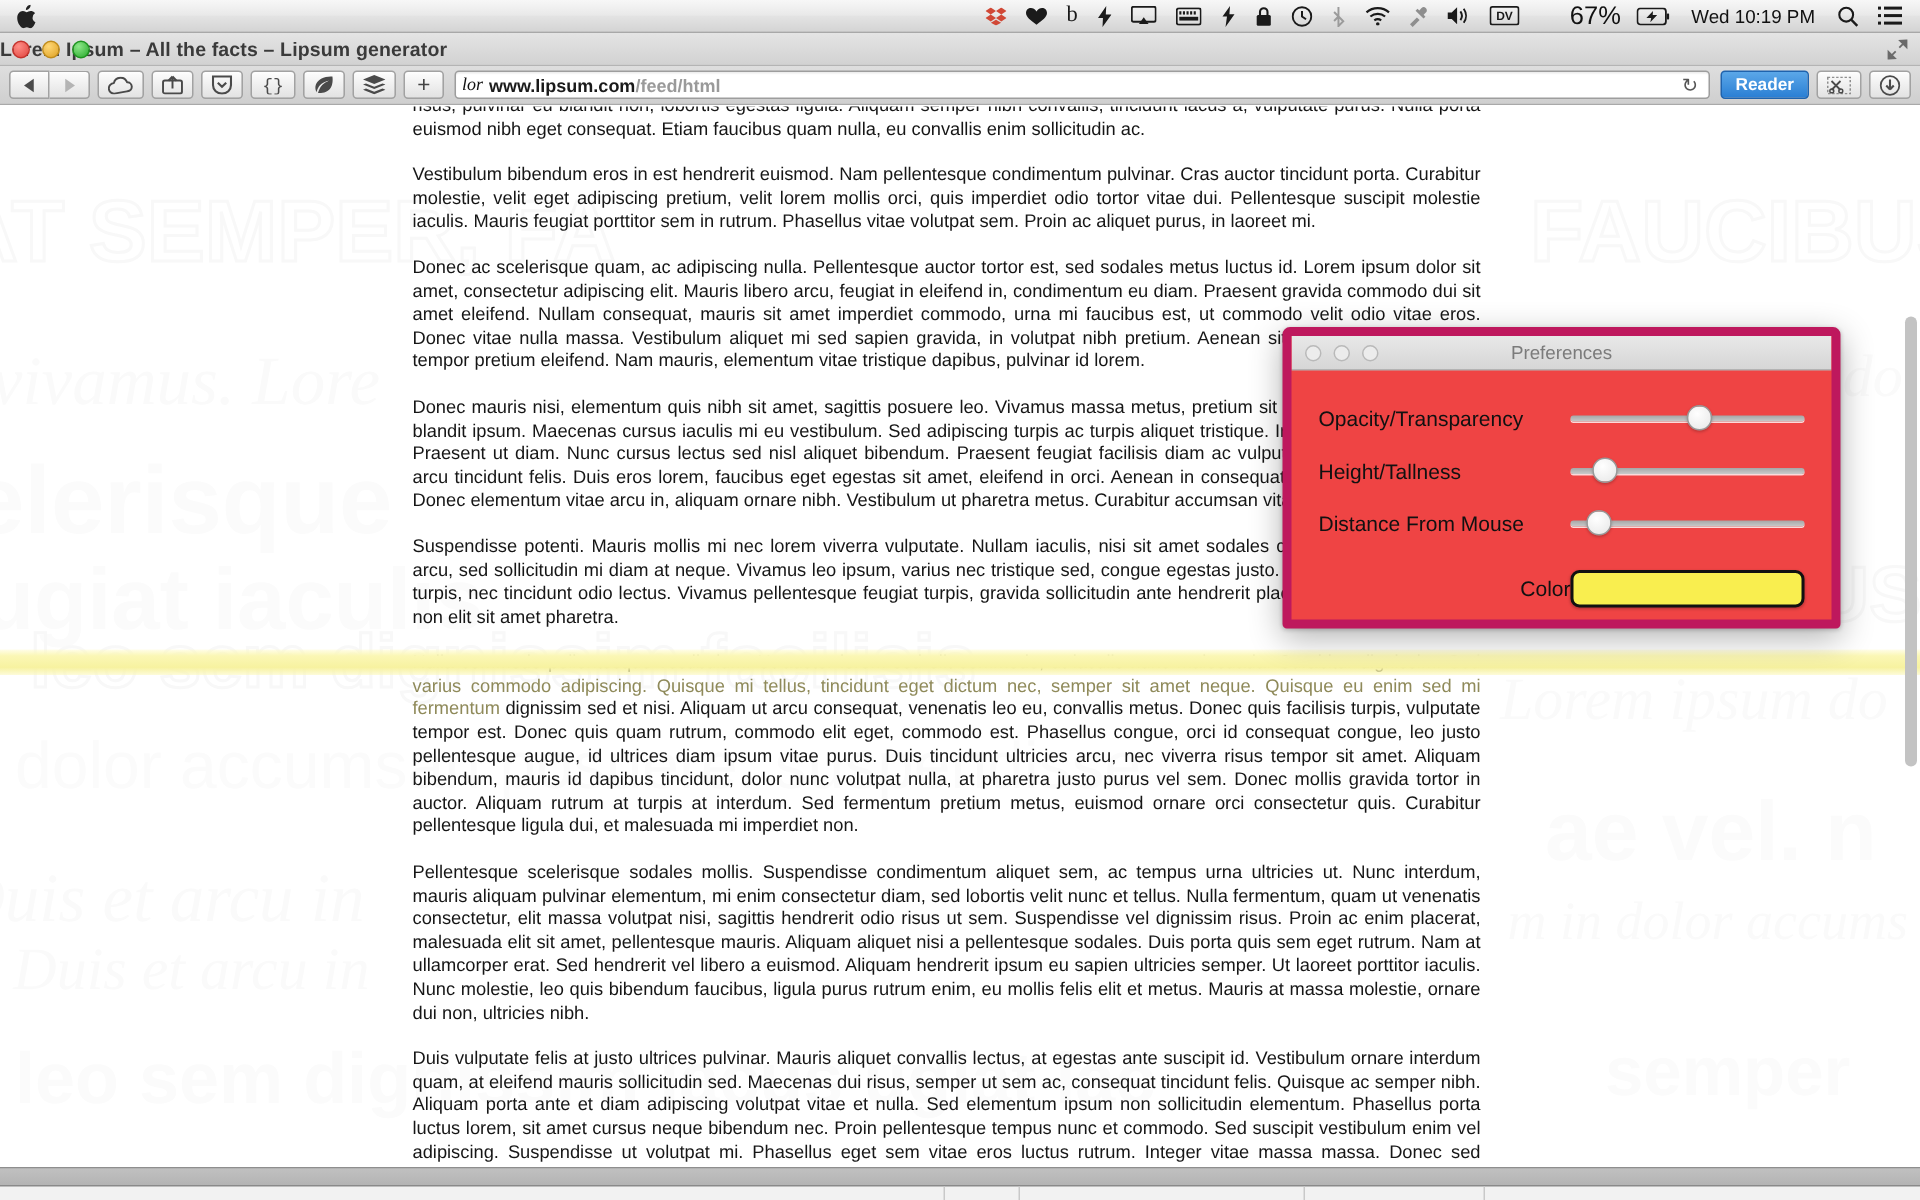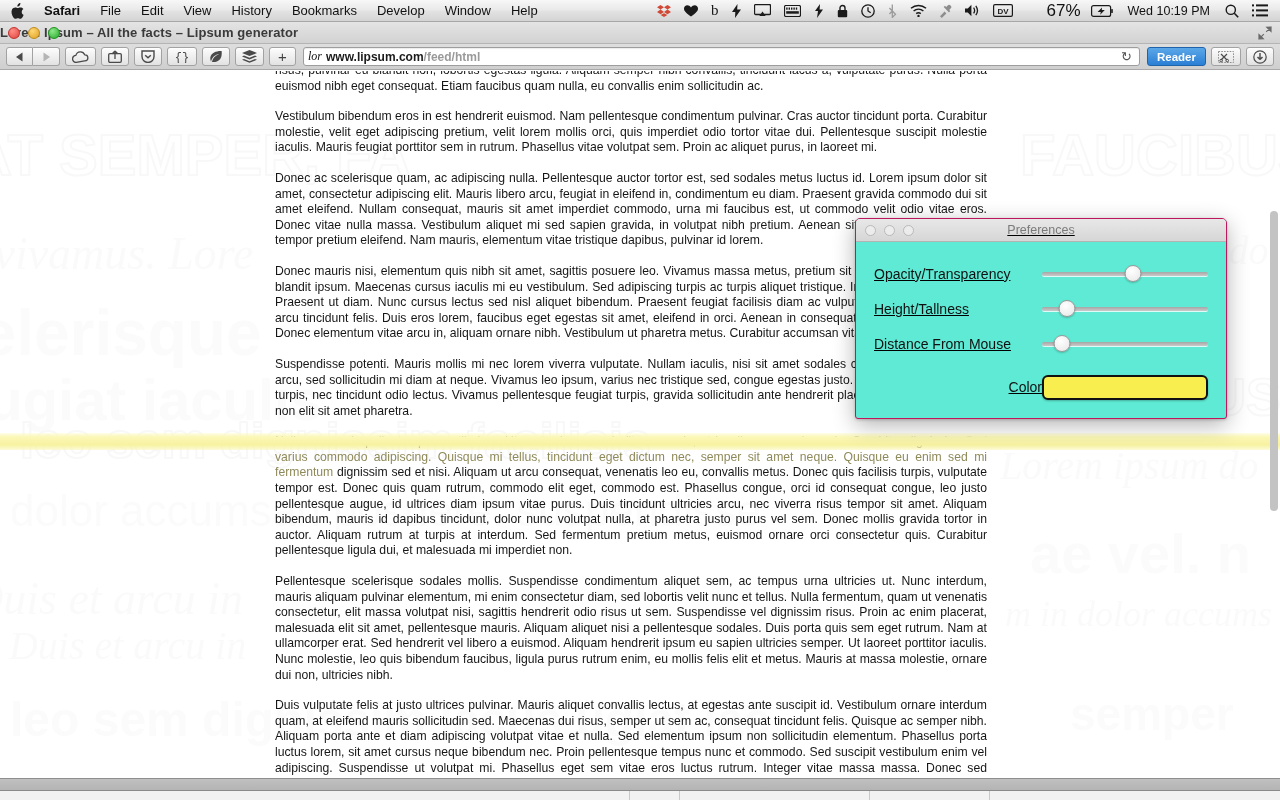--- a/index.html
+++ b/index.html
@@ -111,25 +111,24 @@
     position:absolute; right:2px; top:0; width:9px; height:707px; z-index:3;
   }
   #scroll-thumb{
     position:absolute; right:0; top:140px; width:8px; height:300px;
     background:#c3c3c3; border-radius:4px;
   }
 
   
   #prefs{
     position:absolute; left:855px; top:218px; width:372px; height:201px; z-index:40;
-    background:#5eead4;
-    border:1px solid #be185d; border-radius:5px 5px 3px 3px;
+    background:#ef4444;
+    border:6px solid #be185d; border-radius:5px 5px 3px 3px;
     box-shadow:0 6px 22px rgba(0,0,0,.30), 0 1px 3px rgba(0,0,0,.2);
     overflow:hidden;
-    text-decoration:underline;
   }
   #prefs-title{
     height:23px; width:100%;
     background:linear-gradient(to bottom,#e8e8e8,#d6d6d6);
     border-bottom:1px solid #b3b3b3;
     display:flex; align-items:center; position:relative;
   }
   .prefs-lights{ position:absolute; left:9px; top:6px; display:flex; gap:8px; }
   .pl{ width:11px; height:11px; border-radius:50%; background:#ececec; border:1px solid #b9b9b9; }
   #prefs-title-text{ width:100%; text-align:center; font-size:12.5px; color:#7b7b7b; }
@@ -172,31 +171,20 @@
 
 <div id="screen">
 
   <div id="menubar">
     <div class="mb-apple">
       <svg width="14" height="16" viewBox="0 0 14 16">
         <path d="M9.6 2.5c.5-.6.9-1.5.8-2.4-.8 0-1.7.5-2.3 1.2-.5.6-.9 1.5-.8 2.3.9.1 1.8-.5 2.3-1.1z" fill="#222"></path>
         <path d="M11.8 8.6c0-1.8 1.5-2.7 1.6-2.7-.9-1.3-2.2-1.5-2.7-1.5-1.2-.1-2.3.7-2.9.7-.6 0-1.5-.7-2.5-.7C4 4.4 2.8 5.1 2.1 6.3c-1.3 2.3-.3 5.7 1 7.6.6.9 1.4 1.9 2.4 1.9.9 0 1.3-.6 2.4-.6 1.1 0 1.4.6 2.4.6 1 0 1.7-.9 2.3-1.8.7-1.1 1-2.1 1-2.2 0 0-1.9-.7-1.9-2.9z" fill="#222"></path>
       </svg>
     </div>
-    <div id="mb-items" style="display:flex;align-items:center;">
-        <div class="mb-item bold">Safari</div>
-        <div class="mb-item">File</div>
-        <div class="mb-item">Edit</div>
-        <div class="mb-item">View</div>
-        <div class="mb-item">History</div>
-        <div class="mb-item">Bookmarks</div>
-        <div class="mb-item">Develop</div>
-        <div class="mb-item">Window</div>
-        <div class="mb-item">Help</div>
-      </div>
     <div id="mb-right">
       <span class="mbr">
         <svg width="14" height="12" viewBox="0 0 14 12">
             <path d="M3.5 0L0 2.3l3.5 2.3L7 2.3zM10.5 0L7 2.3l3.5 2.3L14 2.3zM0 7l3.5 2.3L7 7 3.5 4.6zM10.5 4.6L7 7l3.5 2.3L14 7zM3.6 10.1L7 12l3.4-1.9L7 8.2z" fill="#d14836"></path>
           </svg>
       </span>
       <span class="mbr">
         <svg width="14" height="12" viewBox="0 0 14 12">
             <path d="M7 11.5C3 8.6 0 6.3 0 3.7 0 1.6 1.5.3 3.3.3 4.5.3 6.2 1 7 2.6 7.8 1 9.5.3 10.7.3 12.5.3 14 1.6 14 3.7c0 2.6-3 4.9-7 7.8z" fill="#1a1a1a"></path>
           </svg>

